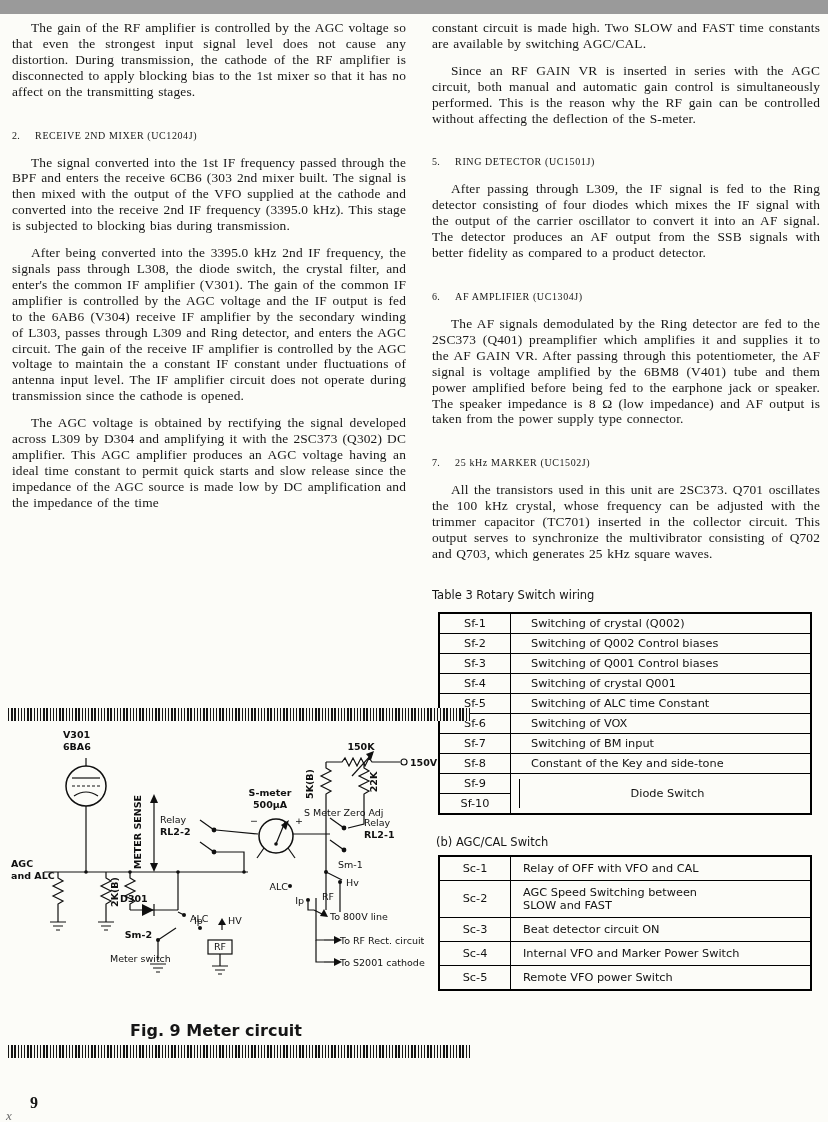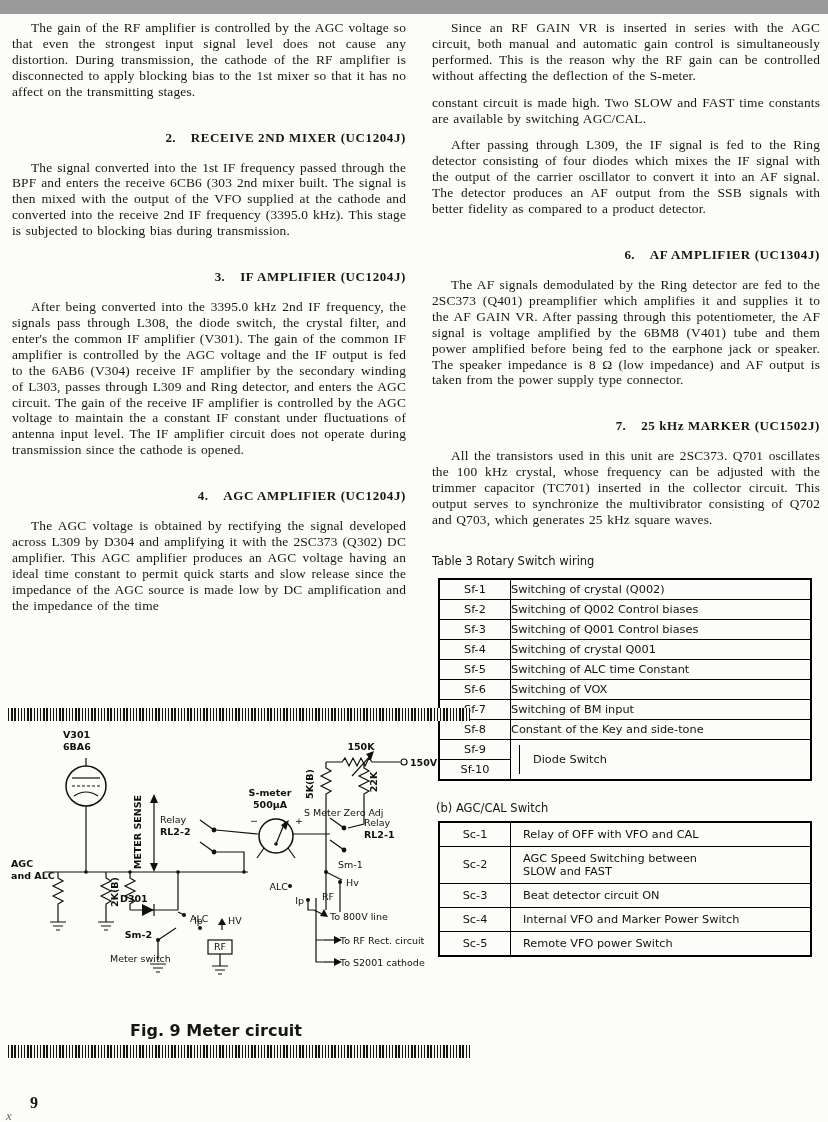--- a/index.html
+++ b/index.html
@@ -11,43 +11,43 @@
   .col { position:absolute; top:6px; }
   .col-left  { left:12px;  width:394px; height:716px; overflow:hidden; }
   .col-right { left:432px; width:388px; height:1110px; overflow:hidden; }
 
   .body-p {
     font-size:13.4px; line-height:15.9px; text-align:justify;
     text-indent:19px; margin:0 0 11px 0; word-spacing:1px; letter-spacing:.15px;
   }
   .no-indent { text-indent:0; }
   .heading {
-    font-size:13px; font-weight:bold; margin:30px 0 14px 0; letter-spacing:.3px;text-align:right;
+    font-size:10px; font-weight:normal; margin:30px 0 14px 0; letter-spacing:.3px;
   }
   .h-title { margin-left:15px; letter-spacing:.6px; }
 
   .tbl-title {
     font-family:"DejaVu Sans", sans-serif; font-size:11.5px;
     text-align:left; margin:26px 0 10px 0;
   }
   .tbl-label {
     font-family:"DejaVu Sans", sans-serif; font-size:11.5px;
     margin:0 0 6px 4px;
   }
   .sw-table {
     border-collapse:collapse; width:374px; margin-left:6px;
     font-family:"DejaVu Sans", sans-serif; font-size:11.3px; color:#121212;
     border:2px solid #000; margin-bottom:20px;
   }
   .sw-table td { border:1px solid #000; }
   .sw-table td.code { width:58px; text-align:center; white-space:nowrap; padding:3px 6px; }
-  .sw-table td.desc { padding:3px 8px 3px 0; white-space:pre-line; }
+  .sw-table td.desc { padding:3px 8px 3px 20px; white-space:pre-line; }
   .t-agc td.code { padding:5px 6px; }
   .t-agc td.desc { padding:5px 8px 5px 12px; }
-  .merged { position:relative; padding-left:22px !important; vertical-align:middle; }
+  .merged { position:relative; padding-left:22px !important; vertical-align:middle;text-align:center; }
   .merged::before {
     content:""; position:absolute; left:8px; top:5px; bottom:5px;
     border-left:1px solid #000;
   }
 
   .figure-block { position:absolute; left:8px; top:694px; width:462px; }
   .hatch {
     height:13px;
     background:repeating-linear-gradient(90deg,#141414 0 1.4px,#f6f6f1 1.4px 3.2px);
   }
@@ -82,31 +82,30 @@
 <body>
 
 <div class="page">
 
   <div class="col col-left">
     <p class="body-p no-indent" style="text-indent:19px;">The gain of the RF amplifier is controlled by the AGC voltage so that even the strongest input signal level does not cause any distortion. During transmission, the cathode of the RF amplifier is disconnected to apply blocking bias to the 1st mixer so that it has no affect on the transmitting stages.</p>
 
     <h3 class="heading"><span class="h-num">2.</span><span class="h-title">RECEIVE 2ND MIXER (UC1204J)</span></h3>
     <p class="body-p">The signal converted into the 1st IF frequency passed through the BPF and enters the receive 6CB6 (303 2nd mixer built. The signal is then mixed with the output of the VFO supplied at the cathode and converted into the receive 2nd IF frequency (3395.0 kHz). This stage is subjected to blocking bias during transmission.</p>
 
-    <h3 class="heading"><span class="h-num">3.</span><span class="h-title">IF AMPLIFIER (UC1204J)</span></h3>
     <p class="body-p">After being converted into the 3395.0 kHz 2nd IF frequency, the signals pass through L308, the diode switch, the crystal filter, and enter's the common IF amplifier (V301). The gain of the common IF amplifier is controlled by the AGC voltage and the IF output is fed to the 6AB6 (V304) receive IF amplifier by the secondary winding of L303, passes through L309 and Ring detector, and enters the AGC circuit. The gain of the receive IF amplifier is controlled by the AGC voltage to maintain the a constant IF constant under fluctuations of antenna input level. The IF amplifier circuit does not operate during transmission since the cathode is opened.</p>
 
-    <h3 class="heading"><span class="h-num">4.</span><span class="h-title">AGC AMPLIFIER (UC1204J)</span></h3>
     <p class="body-p">The AGC voltage is obtained by rectifying the signal developed across L309 by D304 and amplifying it with the 2SC373 (Q302) DC amplifier. This AGC amplifier produces an AGC voltage having an ideal time constant to permit quick starts and slow release since the impedance of the AGC source is made low by DC amplification and the impedance of the time</p>
   </div>
 
   <div class="col col-right">
+    <p class="body-p no-indent">constant circuit is made high. Two SLOW and FAST time constants are available by switching AGC/CAL.</p>
     <p class="body-p">Since an RF GAIN VR is inserted in series with the AGC circuit, both manual and automatic gain control is simultaneously performed. This is the reason why the RF gain can be controlled without affecting the deflection of the S-meter.</p>
-    <p class="body-p no-indent">constant circuit is made high. Two SLOW and FAST time constants are available by switching AGC/CAL.</p>
-
+
+    <h3 class="heading"><span class="h-num">5.</span><span class="h-title">RING DETECTOR (UC1501J)</span></h3>
     <p class="body-p">After passing through L309, the IF signal is fed to the Ring detector consisting of four diodes which mixes the IF signal with the output of the carrier oscillator to convert it into an AF signal. The detector produces an AF output from the SSB signals with better fidelity as compared to a product detector.</p>
 
     <h3 class="heading"><span class="h-num">6.</span><span class="h-title">AF AMPLIFIER (UC1304J)</span></h3>
     <p class="body-p">The AF signals demodulated by the Ring detector are fed to the 2SC373 (Q401) preamplifier which amplifies it and supplies it to the AF GAIN VR. After passing through this potentiometer, the AF signal is voltage amplified by the 6BM8 (V401) tube and them power amplified before being fed to the earphone jack or speaker. The speaker impedance is 8 Ω (low impedance) and AF output is taken from the power supply type connector.</p>
 
     <h3 class="heading"><span class="h-num">7.</span><span class="h-title">25 kHz MARKER (UC1502J)</span></h3>
     <p class="body-p">All the transistors used in this unit are 2SC373. Q701 oscillates the 100 kHz crystal, whose frequency can be adjusted with the trimmer capacitor (TC701) inserted in the collector circuit. This output serves to synchronize the multivibrator consisting of Q702 and Q703, which generates 25 kHz square waves.</p>
 
     <div class="tbl-title">Table 3 Rotary Switch wiring</div>
 

